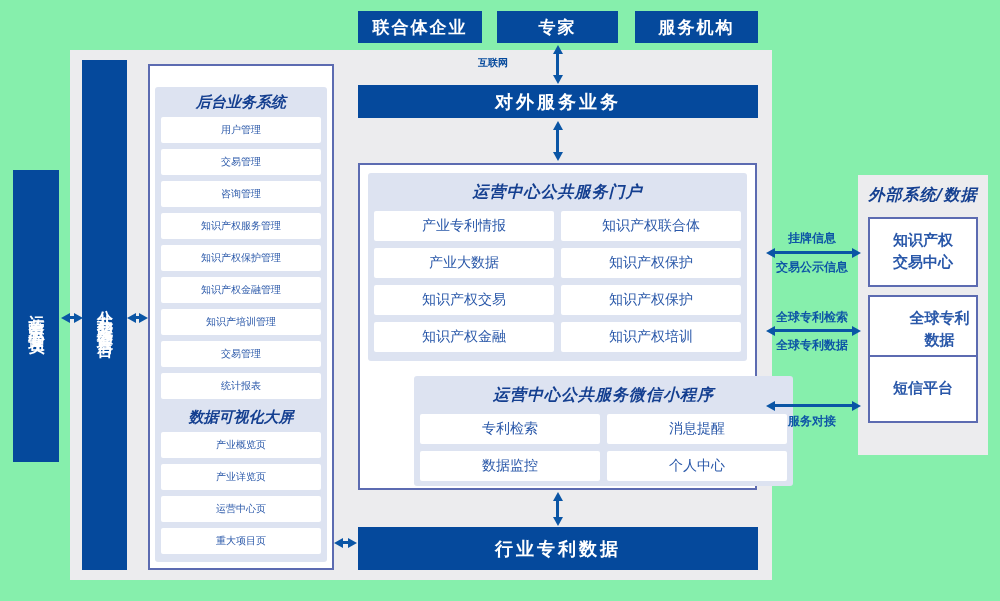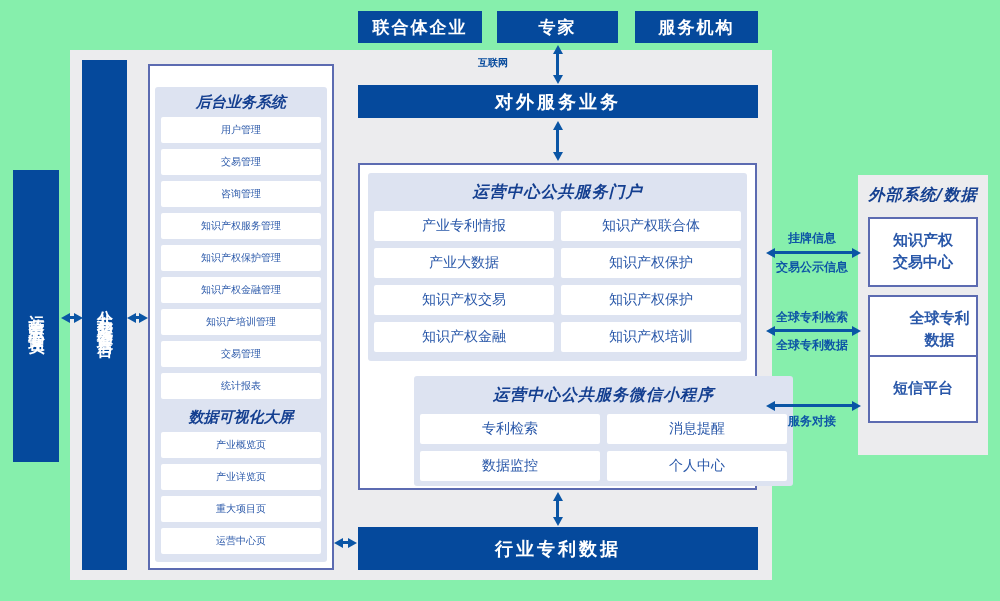--- a/index.html
+++ b/index.html
@@ -145,22 +145,22 @@
         <div class="row">知识产培训管理</div>
         <div class="row">交易管理</div>
         <div class="row">统计报表</div>
       </div>
     </div>
     <div class="section" style="left:5px; top:336px; width:172px; height:160px;">
       <div class="section-title s-title-left">数据可视化大屏</div>
       <div class="rows">
         <div class="row">产业概览页</div>
         <div class="row">产业详览页</div>
+        <div class="row">运营中心页</div>
         <div class="row">重大项目页</div>
-        <div class="row">运营中心页</div>
       </div>
     </div>
   </div>
 
   <div class="outerbox" style="left:358px; top:163px; width:399px; height:327px;">
     <div class="section" style="left:8px; top:8px; width:379px; height:188px;">
       <div class="section-title s-title-center">运营中心公共服务门户</div>
       <div class="grid2">
         <div class="cell">产业专利情报</div>
         <div class="cell">知识产权联合体</div>

